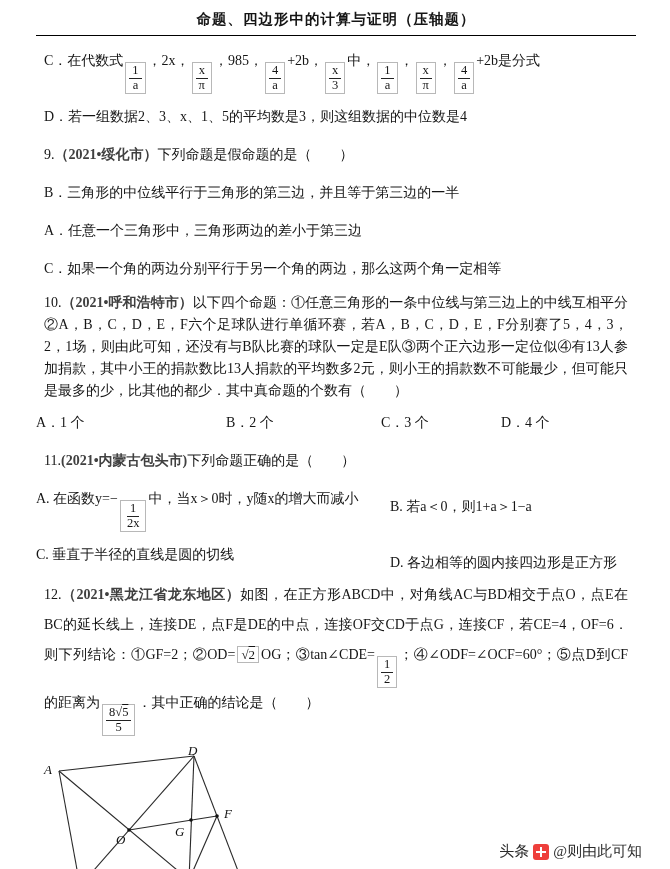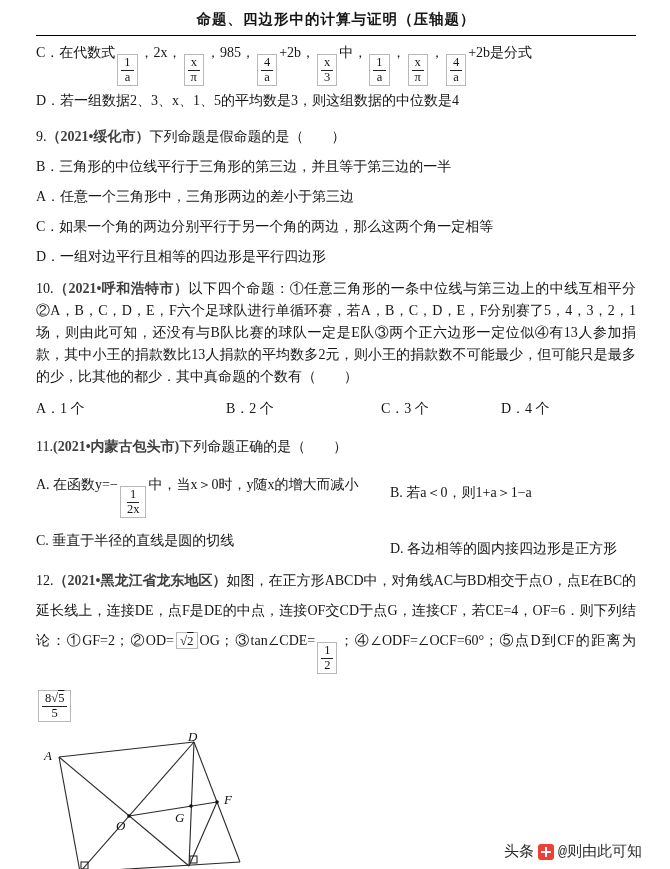--- a/index.html
+++ b/index.html
@@ -6,21 +6,21 @@
   body{
     width:670px;height:869px;background:#ffffff;position:relative;overflow:hidden;
     font-family:"Liberation Serif","DejaVu Serif",serif;
     font-size:14px;color:#151515;
   }
   .page{padding:10px 34px 0 36px;}
   .header{
     text-align:center;font-weight:bold;font-size:14.5px;letter-spacing:1px;
     padding-bottom:6px;border-bottom:1.6px solid #000;
   }
-  p{margin:0;font-family:Liberation Serif, serif;}
+  p{margin:8px;}
   .line{line-height:30px;}
   .tall{line-height:34px;}
   .para{line-height:22px;text-align:justify;margin-top:6px;}
   .para12{line-height:30px;text-align:justify;margin-top:10px;}
   .red{color:#404040;font-weight:bold;}
   .mt6{margin-top:6px;}
   .mt10{margin-top:10px;}
   
   .frac{
     display:inline-flex;flex-direction:column;align-items:center;
@@ -38,21 +38,21 @@
   .ow3{display:inline-block;width:120px;}
   .rowrel{position:relative;margin-top:8px;min-height:30px;line-height:30px;}
   .posB{position:absolute;left:354px;top:8px;}
   
   .fig{position:relative;width:300px;height:184px;margin:10px 0 0 6px;}
   .fig svg{position:absolute;left:0;top:0;}
   .fig svg text{font-size:13px;font-style:italic;fill:#111;font-family:"Liberation Serif",serif;}
   
   .wm{
     position:absolute;right:28px;bottom:8px;display:flex;align-items:center;gap:4px;
-    font-family:Liberation Mono, monospace;font-size:15px;color:#2b2b2b;
+    font-family:Liberation Serif, serif;font-size:15px;color:#2b2b2b;
   }
   .wm .logo{
     width:16px;height:16px;border-radius:3px;display:inline-block;
     background:
       linear-gradient(#fff,#fff) 50% 50%/2px 10px no-repeat,
       linear-gradient(#fff,#fff) 50% 50%/10px 2px no-repeat,
       #ee3f3b;
   }
 </style>
 </head>
@@ -88,21 +88,20 @@
   </p>
 
   <p class="line">D．若一组数据2、3、x、1、5的平均数是3，则这组数据的中位数是4</p>
 
   <p class="line mt6">
     <span>9.</span><span class="red">（2021•绥化市）</span><span>下列命题是假命题的是（　　）</span>
   </p>
   <p class="line">B．三角形的中位线平行于三角形的第三边，并且等于第三边的一半</p>
   <p class="line">A．任意一个三角形中，三角形两边的差小于第三边</p>
   <p class="line">C．如果一个角的两边分别平行于另一个角的两边，那么这两个角一定相等</p>
-  <p class="line">D．一组对边平行且相等的四边形是平行四边形</p>
 
   <p class="para">
     <span>10.</span><span class="red">（2021•呼和浩特市）</span><span>以下四个命题：①任意三角形的一条中位线与第三边上的中线互相平分②A，B，C，D，E，F六个足球队进行单循环赛，若A，B，C，D，E，F分别赛了5，4，3，2，1场，则由此可知，还没有与B队比赛的球队一定是E队③两个正六边形一定位似④有13人参加捐款，其中小王的捐款数比13人捐款的平均数多2元，则小王的捐款数不可能最少，但可能只是最多的少，比其他的都少．其中真命题的个数有（　　）</span>
   </p>
   <div class="optrow">
     <span class="ow1">A．1 个</span><span class="ow2">B．2 个</span><span class="ow3">C．3 个</span><span>D．4 个</span>
   </div>
 
   <p class="line mt10">
     <span>11.</span><span class="red">(2021•内蒙古包头市)</span><span>下列命题正确的是（　　）</span>
@@ -119,21 +118,21 @@
     <span class="posB">D. 各边相等的圆内接四边形是正方形</span>
   </div>
 
   <p class="para12">
     <span>12.</span><span class="red">（2021•黑龙江省龙东地区）</span><span>如图，在正方形ABCD中，对角线AC与BD相交于点O，点E在BC的延长线上，连接DE，点F是DE的中点，连接OF交CD于点G，连接CF，若CE=4，OF=6．则下列结论：①GF=2；②OD=</span><span class="sqrtbox"><span>√</span><span class="rad">2</span></span><span>OG；③tan∠CDE=</span><span class="frac">
         <span class="num">1</span>
         <span class="den">2</span>
       </span><span>；④∠ODF=∠OCF=60°；⑤点D到CF的距离为</span><span class="frac">
         <span class="num"><span>8√</span><span class="rad">5</span></span>
         <span class="den">5</span>
-      </span>
+      </span><span>．其中正确的结论是（　　）</span>
   </p>
 
   <div class="fig">
     <svg width="280" height="158" viewBox="0 0 280 158">
       <g stroke="#2a2a2a" stroke-width="1.1" fill="none">
         <line x1="17" y1="25" x2="152" y2="10"></line>
         <line x1="17" y1="25" x2="38" y2="140"></line>
         <line x1="38" y1="140" x2="198" y2="130"></line>
         <line x1="152" y1="10" x2="147" y2="134"></line>
         <line x1="17" y1="25" x2="147" y2="134"></line>

